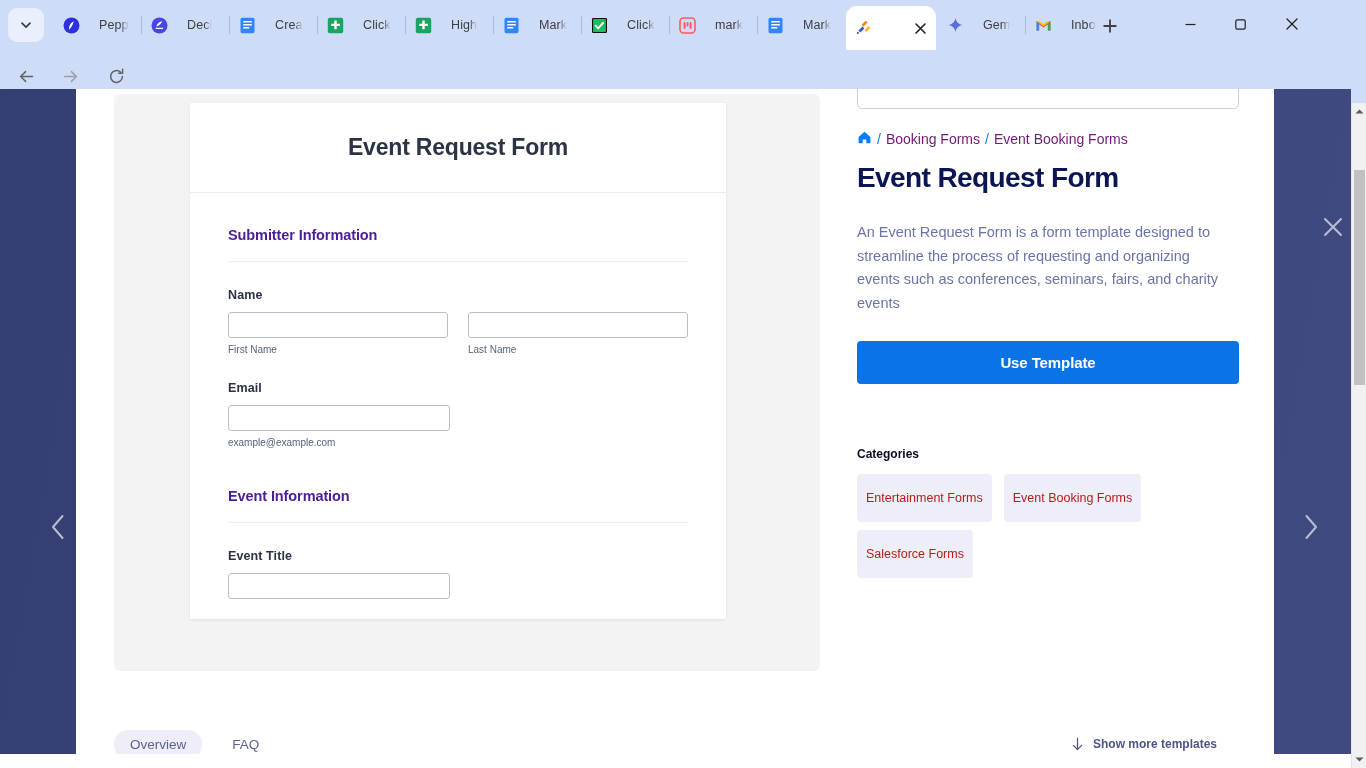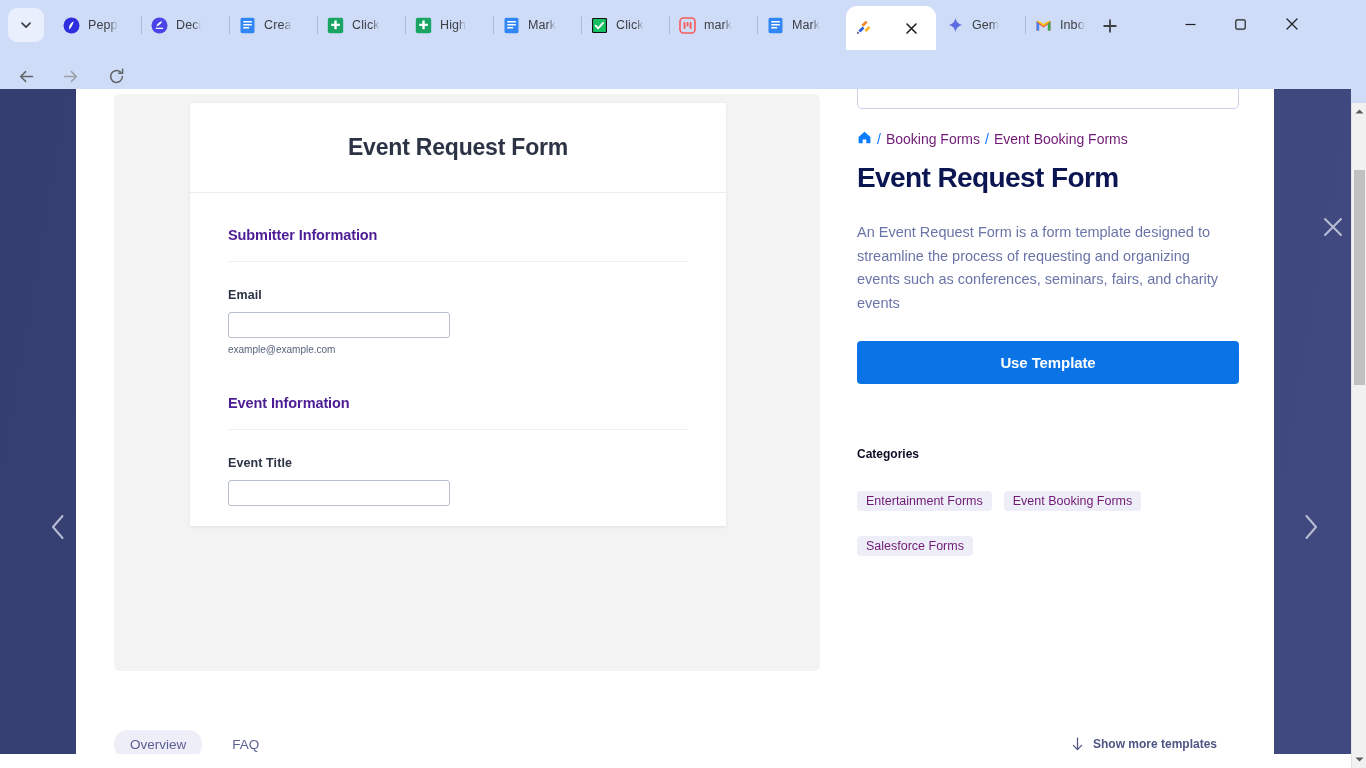--- a/index.html
+++ b/index.html
@@ -17,21 +17,21 @@
 
   .tab-list-btn {
     position:absolute; left:8px; top:8px; width:36px; height:34px;
     background:#e9effd; border-radius:9px;
     display:flex; align-items:center; justify-content:center;
   }
   .tab-list-btn svg { display:block; }
 
   .tab {
     position:absolute; top:5px; height:40px;
-    display:flex; align-items:center; gap:8px;
+    display:flex; align-items:center; gap:19px;
     padding:0 9px; border-radius:9px 9px 0 0;
     overflow:hidden; white-space:nowrap;
   }
   .tab .fav { width:17px; height:17px; flex:0 0 17px; position:relative; }
   .tab .tab-title {
     font-size:12.5px; color:#3c4043; letter-spacing:.1px;
     overflow:hidden; text-overflow:clip;
     -webkit-mask-image: linear-gradient(to right,#000 70%,transparent 100%);
             mask-image: linear-gradient(to right,#000 70%,transparent 100%);
   }
@@ -121,21 +121,21 @@
   #tpl-desc { position:absolute; left:0px; top:132px; width:378px; font-size:14.5px;
      line-height:23.5px; color:#6a74a8; }
   #use-template {
      position:absolute; left:0px; top:252px; width:382px; height:43px; background:#0a74e6;
      border-radius:4px; color:#fff; font-size:15px; font-weight:bold; letter-spacing:-.1px;
      display:flex; align-items:center; justify-content:center; border:none; cursor:pointer;
      font-family:"Liberation Sans", sans-serif; }
   #cat-head { position:absolute; left:0px; top:358px; font-size:12px; font-weight:bold; color:#0b0c24; }
   #cat-chips { position:absolute; left:0px; top:385px; width:390px;
      display:flex; flex-wrap:wrap; gap:8px 12px; }
-  .chip { background:#eeeef8; color:#701a75; font-size:12.5px; padding:3px 9px; border-radius:4px;margin-top:17px; }
+  .chip { background:#eeeef8; color:#b91c1c; font-size:12.5px; padding:17px 9px; border-radius:4px; }
 
   
   #bottom-tabs { position:absolute; left:38px; top:641px; display:flex; align-items:center; gap:14px; }
   .btab { font-size:13.5px; color:#5b5f92; padding:7px 16px; border-radius:14px; }
   .btab.sel { background:#eeeef8; }
 
   #show-more { position:absolute; left:995px; top:648px; display:flex; align-items:center; gap:9px;
      font-size:12px; font-weight:bold; color:#4e5584; }
 
   
@@ -381,20 +381,33 @@
         <div id="form-card">
           <div id="form-header">
             <h1>Event Request Form</h1>
           </div>
 
           <div id="form-body">
 
             <div class="sec-title">Submitter Information</div>
             <div class="sec-rule"></div>
 
+            <div class="fld">
+              <div class="fld-label">Name</div>
+              <div class="name-row">
+                <div class="name-col">
+                  <div class="inp"></div>
+                  <div class="sub">First Name</div>
+                </div>
+                <div class="name-col">
+                  <div class="inp"></div>
+                  <div class="sub">Last Name</div>
+                </div>
+              </div>
+            </div>
 
             <div class="fld">
               <div class="fld-label">Email</div>
               <div class="name-col">
                 <div class="inp"></div>
                 <div class="sub">example@example.com</div>
               </div>
             </div>
 
             <div class="sec-title" style="margin-top:40px">Event Information</div>

